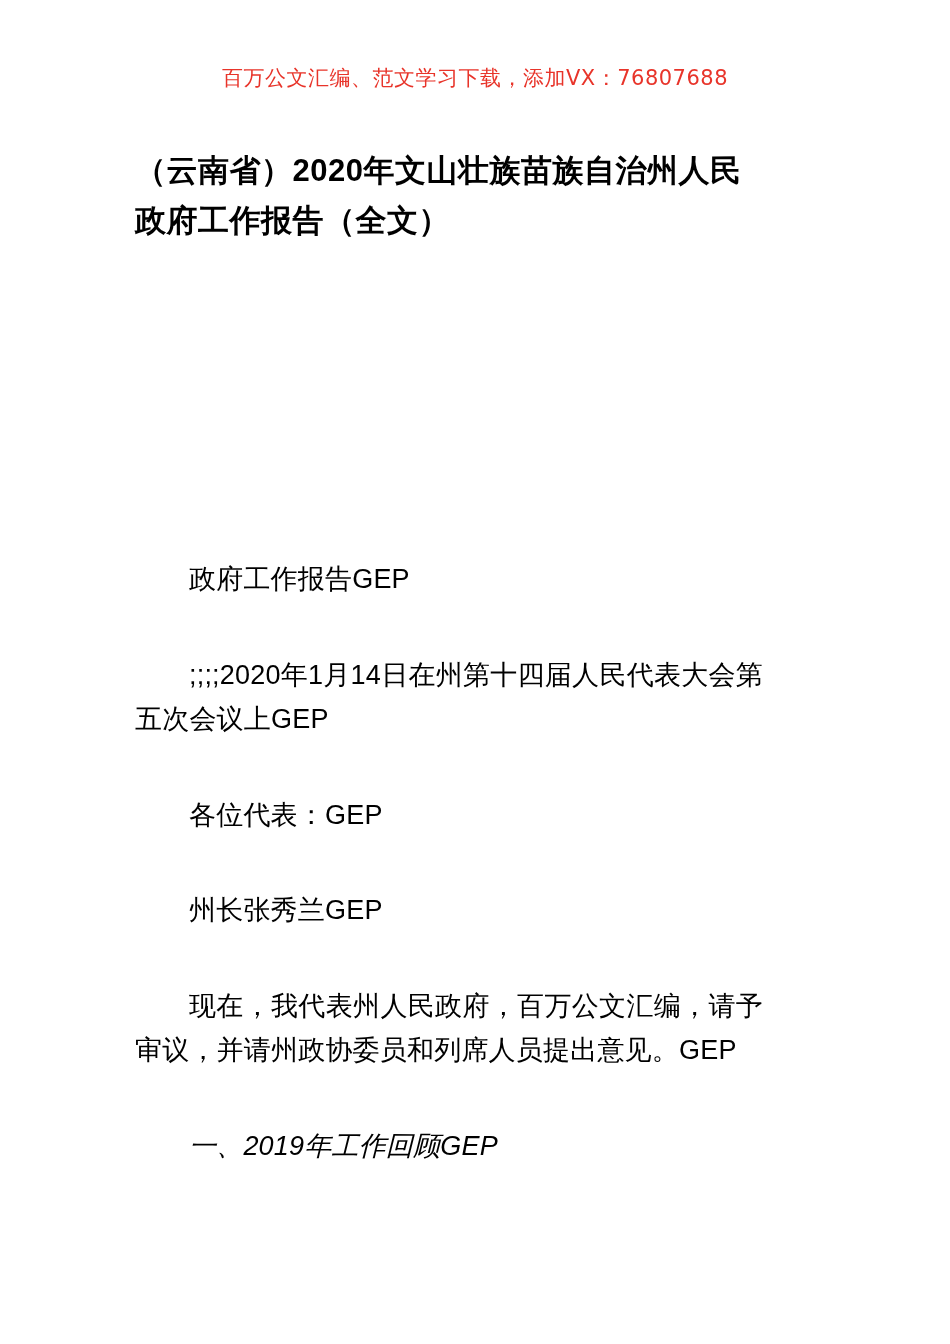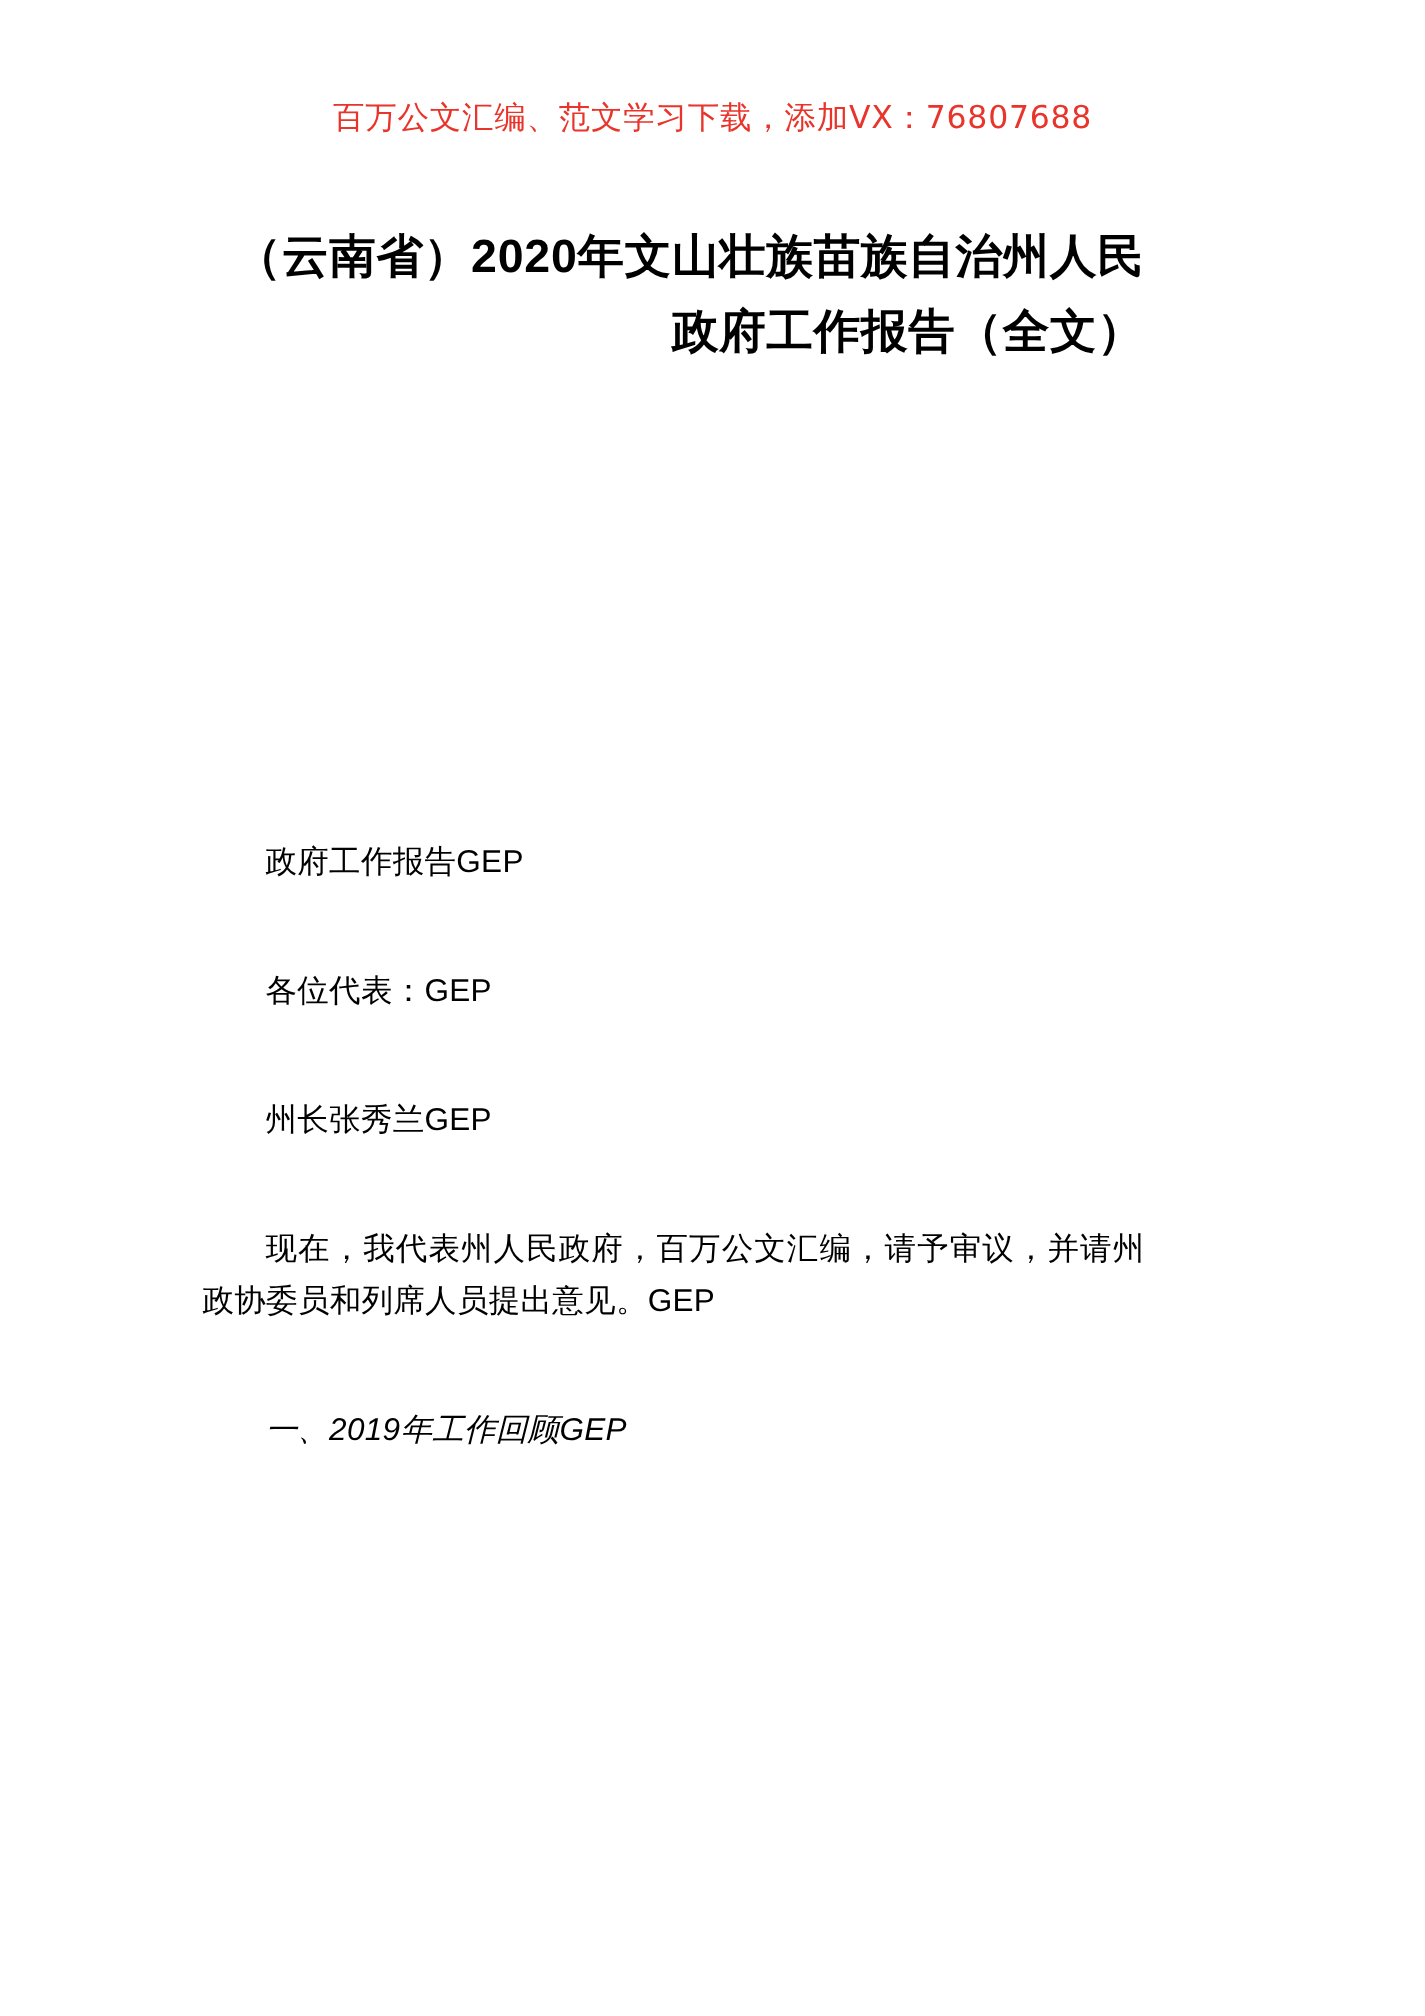--- a/index.html
+++ b/index.html
@@ -29,33 +29,33 @@
     text-align: center;
     color: #e8342a;
     font-size: 21px;
     font-weight: 500;
     letter-spacing: 0.5px;
     font-family: "DejaVu Sans", "Liberation Sans", sans-serif;
   }
   .doc-title {
     margin: 0;
     padding-top: 146px;
-    text-align: right;
+    text-align: left;
     font-size: 31px;
     font-weight: bold;
     line-height: 1.62;
     letter-spacing: 0.5px;
     font-family: "Liberation Sans", "DejaVu Sans", sans-serif;
   }
   .body-block {
     margin-top: 312px;
   }
   p.para {
     margin: 0 0 52px 0;
-    font-size: 21px;
+    font-size: 27px;
     line-height: 1.62;
     text-align: justify;
     text-justify: inter-ideograph;
     text-indent: 2em;
     letter-spacing: 0.2px;
   }
   p.para:last-child {
     margin-bottom: 12px;
     font-style: italic;
   }
@@ -64,19 +64,20 @@
 <body>
 
 <div class="page">
 
   <div class="watermark">百万公文汇编、范文学习下载，添加VX：76807688</div>
 
   <h1 class="doc-title">（云南省）2020年文山壮族苗族自治州人民政府工作报告（全文）</h1>
 
   <div class="body-block">
     <p class="para">政府工作报告GEP</p>
+    <p class="para">;;;;2020年1月14日在州第十四届人民代表大会第五次会议上GEP</p>
     <p class="para">各位代表：GEP</p>
     <p class="para">州长张秀兰GEP</p>
     <p class="para">现在，我代表州人民政府，百万公文汇编，请予审议，并请州政协委员和列席人员提出意见。GEP</p>
     <p class="para">一、2019年工作回顾GEP</p>
   </div>
 
 </div>
 
 </body></html>

